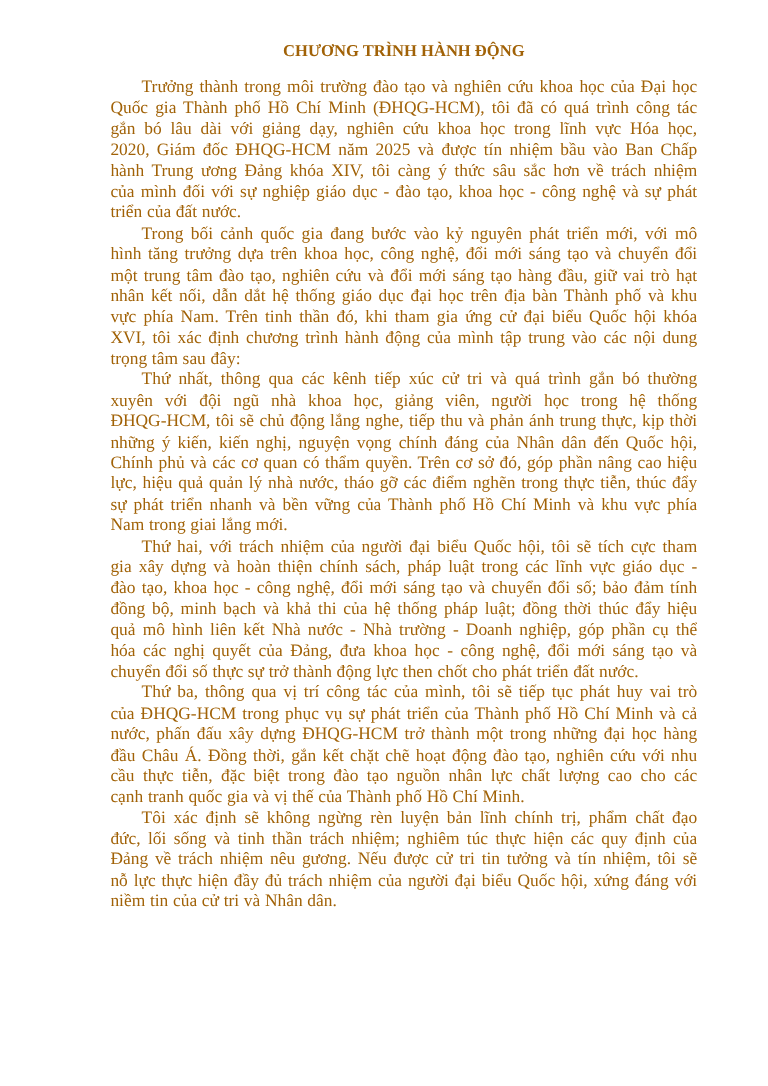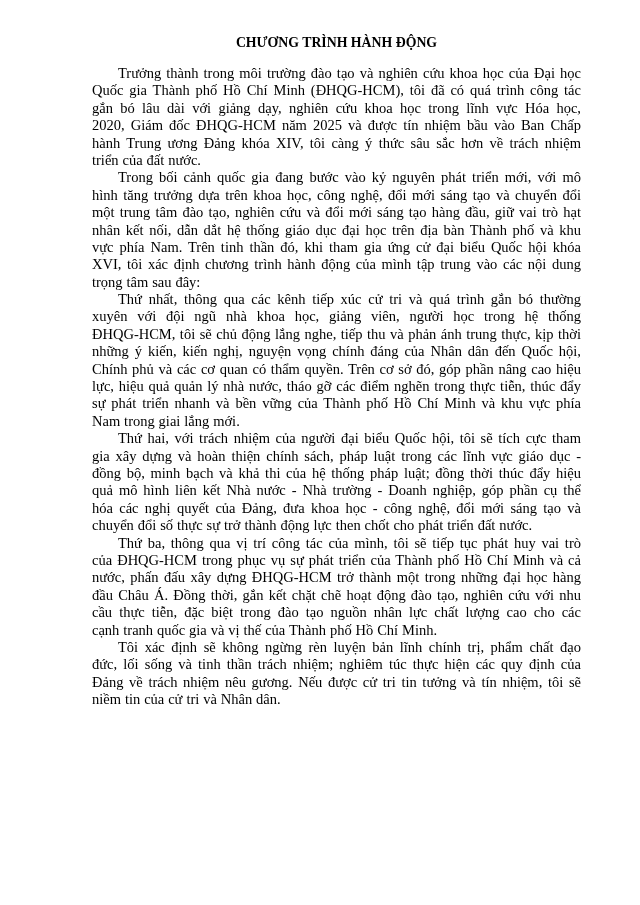--- a/index.html
+++ b/index.html
@@ -6,21 +6,21 @@
   body {
     width: 640px; height: 905px;
     background: #e8e8e8;
   }
   .page {
     position: relative;
     width: 640px; height: 905px;
     background: #ffffff;
     overflow: hidden;
     font-family: "Liberation Serif", "DejaVu Serif", serif;
-    color: #000000;
+    color: #a16207;
   }
   .content {
     position: absolute;
     left: 92px; top: 33px;
     width: 489px;
   }
   .title-line {
     margin: 0;
     font-size: 13.8px;
     font-weight: bold;
@@ -47,47 +47,50 @@
 
 <div class="page">
   <div class="content">
     <div class="title-line">CHƯƠNG TRÌNH HÀNH ĐỘNG</div>
     <div class="docbody">
         <div class="line first">Trưởng thành trong môi trường đào tạo và nghiên cứu khoa học của Đại học</div>
         <div class="line">Quốc gia Thành phố Hồ Chí Minh (ĐHQG-HCM), tôi đã có quá trình công tác</div>
         <div class="line">gắn bó lâu dài với giảng dạy, nghiên cứu khoa học trong lĩnh vực Hóa học,</div>
         <div class="line">2020, Giám đốc ĐHQG-HCM năm 2025 và được tín nhiệm bầu vào Ban Chấp</div>
         <div class="line">hành Trung ương Đảng khóa XIV, tôi càng ý thức sâu sắc hơn về trách nhiệm</div>
+        <div class="line">của mình đối với sự nghiệp giáo dục - đào tạo, khoa học - công nghệ và sự phát</div>
         <div class="line lastline">triển của đất nước.</div>
         <div class="line first">Trong bối cảnh quốc gia đang bước vào kỷ nguyên phát triển mới, với mô</div>
         <div class="line">hình tăng trưởng dựa trên khoa học, công nghệ, đổi mới sáng tạo và chuyển đổi</div>
         <div class="line">một trung tâm đào tạo, nghiên cứu và đổi mới sáng tạo hàng đầu, giữ vai trò hạt</div>
         <div class="line">nhân kết nối, dẫn dắt hệ thống giáo dục đại học trên địa bàn Thành phố và khu</div>
         <div class="line">vực phía Nam. Trên tinh thần đó, khi tham gia ứng cử đại biểu Quốc hội khóa</div>
         <div class="line">XVI, tôi xác định chương trình hành động của mình tập trung vào các nội dung</div>
         <div class="line lastline">trọng tâm sau đây:</div>
         <div class="line first"><b>Thứ nhất</b>, thông qua các kênh tiếp xúc cử tri và quá trình gắn bó thường</div>
         <div class="line">xuyên với đội ngũ nhà khoa học, giảng viên, người học trong hệ thống</div>
         <div class="line">ĐHQG-HCM, tôi sẽ chủ động lắng nghe, tiếp thu và phản ánh trung thực, kịp thời</div>
         <div class="line">những ý kiến, kiến nghị, nguyện vọng chính đáng của Nhân dân đến Quốc hội,</div>
         <div class="line">Chính phủ và các cơ quan có thẩm quyền. Trên cơ sở đó, góp phần nâng cao hiệu</div>
         <div class="line">lực, hiệu quả quản lý nhà nước, tháo gỡ các điểm nghẽn trong thực tiễn, thúc đẩy</div>
         <div class="line">sự phát triển nhanh và bền vững của Thành phố Hồ Chí Minh và khu vực phía</div>
         <div class="line lastline">Nam trong giai lắng mới.</div>
         <div class="line first"><b>Thứ hai</b>, với trách nhiệm của người đại biểu Quốc hội, tôi sẽ tích cực tham</div>
         <div class="line">gia xây dựng và hoàn thiện chính sách, pháp luật trong các lĩnh vực giáo dục -</div>
+        <div class="line">đào tạo, khoa học - công nghệ, đổi mới sáng tạo và chuyển đổi số; bảo đảm tính</div>
         <div class="line">đồng bộ, minh bạch và khả thi của hệ thống pháp luật; đồng thời thúc đẩy hiệu</div>
         <div class="line">quả mô hình liên kết Nhà nước - Nhà trường - Doanh nghiệp, góp phần cụ thể</div>
         <div class="line">hóa các nghị quyết của Đảng, đưa khoa học - công nghệ, đổi mới sáng tạo và</div>
         <div class="line lastline">chuyển đổi số thực sự trở thành động lực then chốt cho phát triển đất nước.</div>
         <div class="line first"><b>Thứ ba</b>, thông qua vị trí công tác của mình, tôi sẽ tiếp tục phát huy vai trò</div>
         <div class="line">của ĐHQG-HCM trong phục vụ sự phát triển của Thành phố Hồ Chí Minh và cả</div>
         <div class="line">nước, phấn đấu xây dựng ĐHQG-HCM trở thành một trong những đại học hàng</div>
         <div class="line">đầu Châu Á. Đồng thời, gắn kết chặt chẽ hoạt động đào tạo, nghiên cứu với nhu</div>
         <div class="line">cầu thực tiễn, đặc biệt trong đào tạo nguồn nhân lực chất lượng cao cho các</div>
         <div class="line lastline">cạnh tranh quốc gia và vị thế của Thành phố Hồ Chí Minh.</div>
         <div class="line first">Tôi xác định sẽ không ngừng rèn luyện bản lĩnh chính trị, phẩm chất đạo</div>
         <div class="line">đức, lối sống và tinh thần trách nhiệm; nghiêm túc thực hiện các quy định của</div>
         <div class="line">Đảng về trách nhiệm nêu gương. Nếu được cử tri tin tưởng và tín nhiệm, tôi sẽ</div>
+        <div class="line">nỗ lực thực hiện đầy đủ trách nhiệm của người đại biểu Quốc hội, xứng đáng với</div>
         <div class="line lastline">niềm tin của cử tri và Nhân dân.</div>
       </div>
   </div>
 </div>
 
 </body></html>

